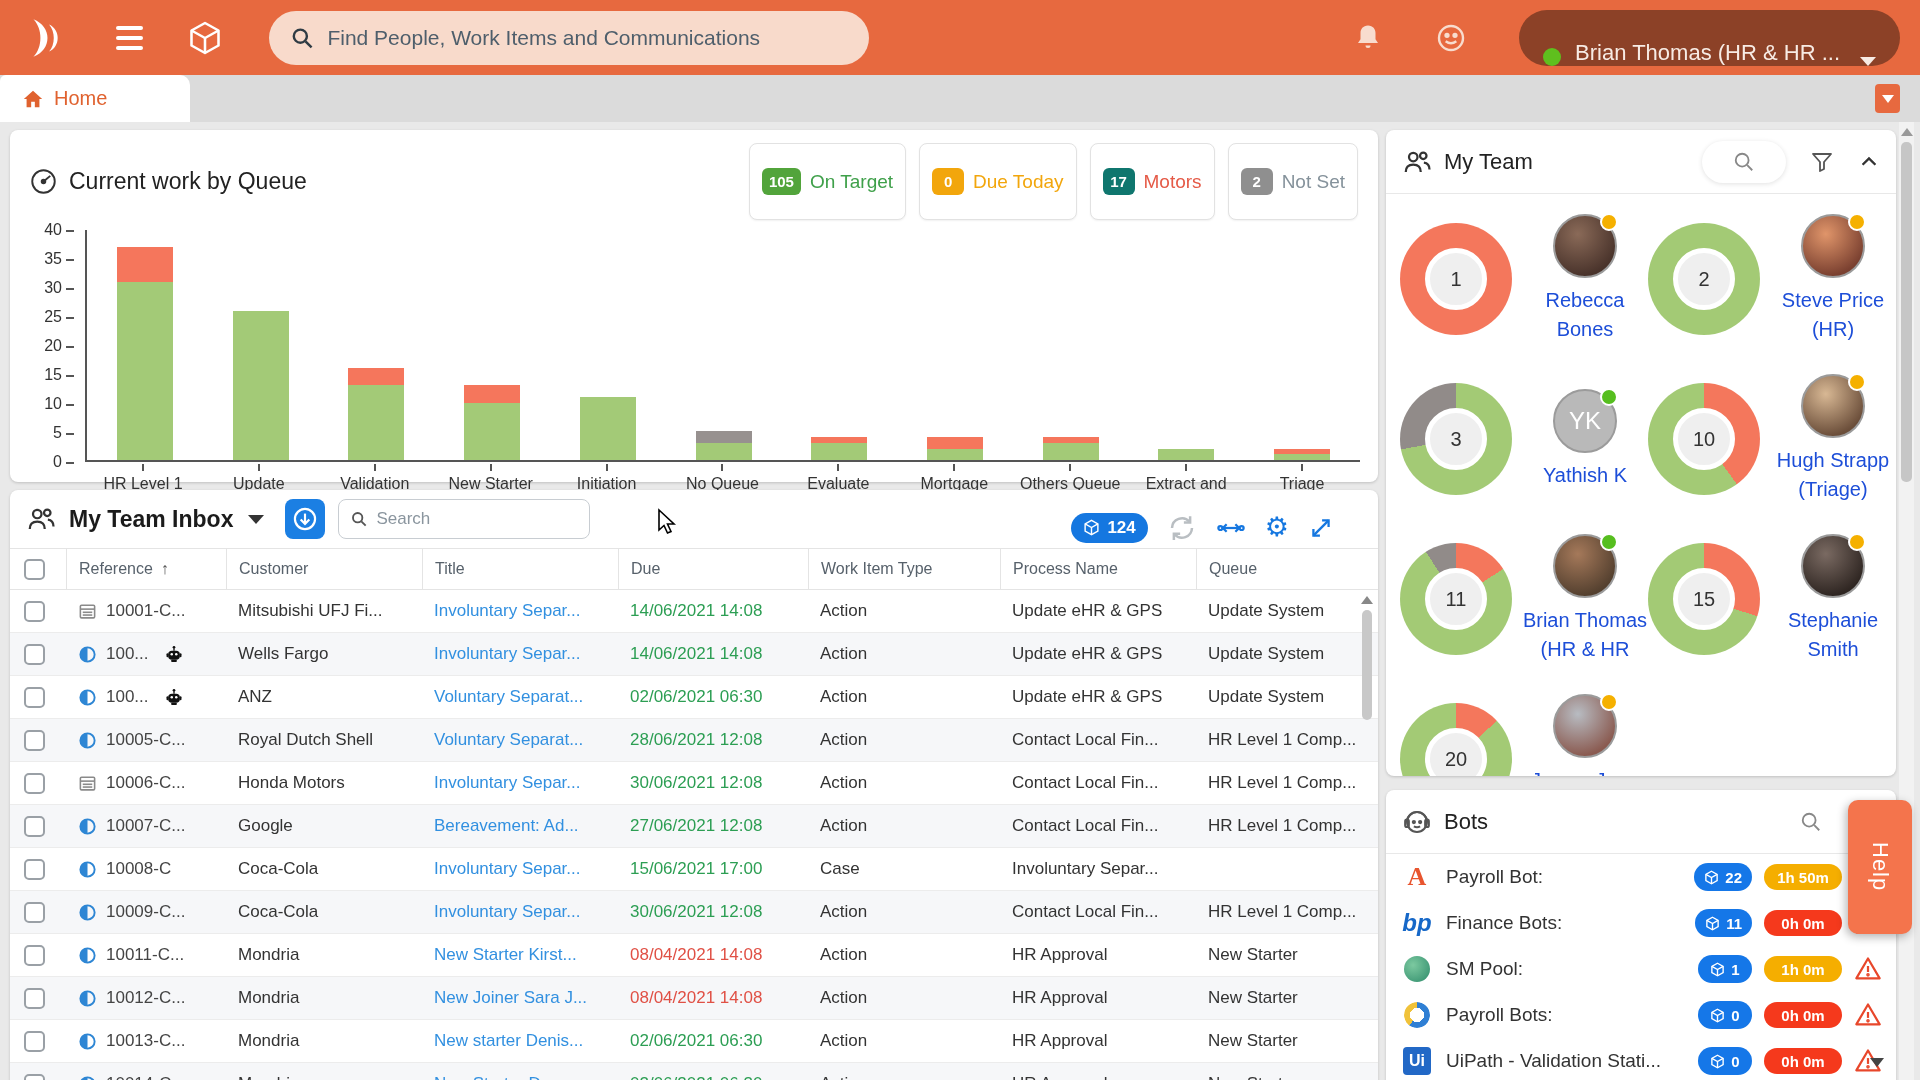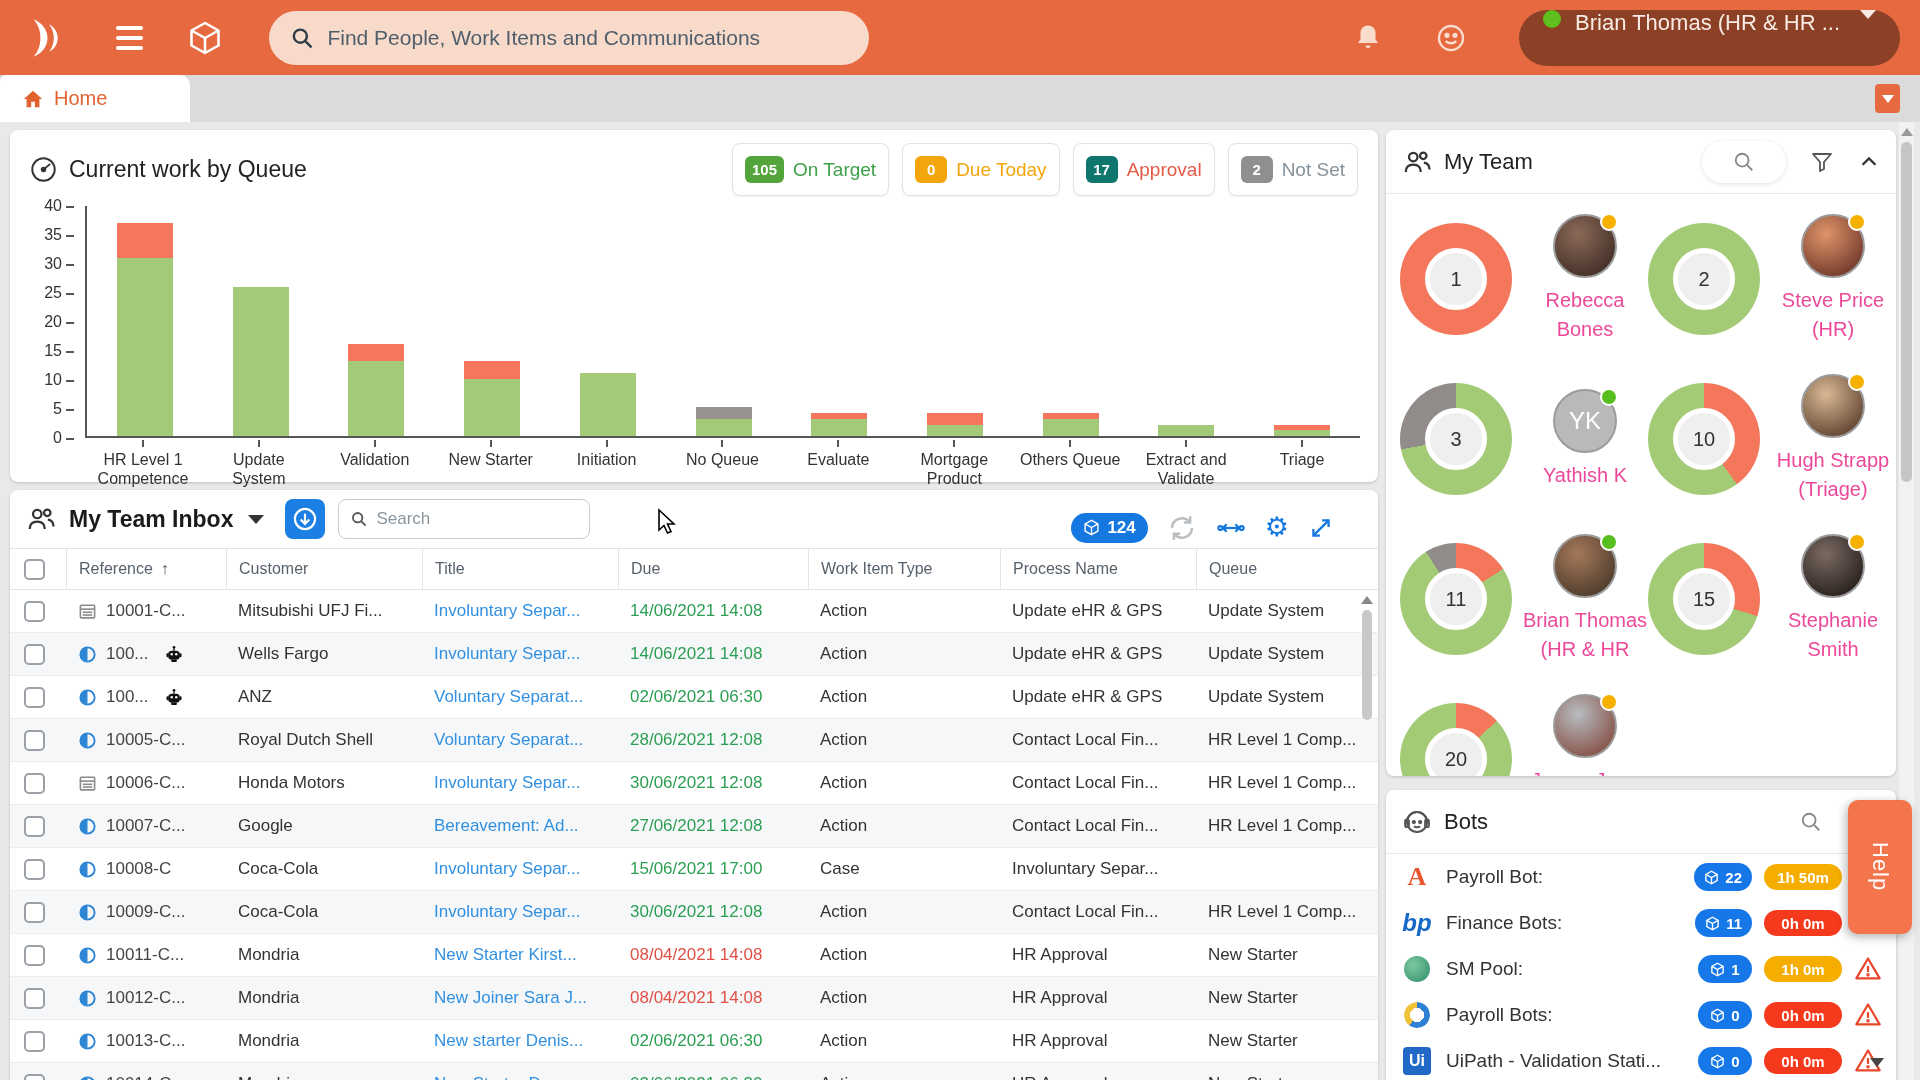--- a/index.html
+++ b/index.html
@@ -9,40 +9,40 @@
   
   .navbar { height:75px; background:#E7693F; display:flex; align-items:center; padding:0 20px; position:relative; }
   .nav-logo { margin-left:4px; }
   .nav-burger { margin-left:46px; display:flex; flex-direction:column; gap:6px; cursor:pointer; }
   .nav-burger span { width:27px; height:4px; background:#fff; border-radius:2px; display:block; }
   .nav-cube { margin-left:44px; }
   .nav-search { margin-left:46px; width:600px; height:54px; background:#F8DACB; border-radius:27px; display:flex; align-items:center; padding:0 22px; gap:14px; }
   .nav-search input { border:none; outline:none; background:transparent; font-size:21px; color:#3E4E5A; width:100%; font-family:inherit; }
   .nav-search input::placeholder { color:#4E5E6B; }
   .nav-right { margin-left:auto; display:flex; align-items:center; gap:52px; }
-  .user-pill { height:56px; background:#8C4127; border-radius:28px; display:flex; align-items:flex-start; gap:14px; padding:0 24px; cursor:pointer; }
+  .user-pill { height:56px; background:#8C4127; border-radius:28px; display:flex; align-items:flex-end; gap:14px; padding:0 24px; cursor:pointer; }
   .user-dot { width:18px; height:18px; border-radius:50%; background:#5FBF1E; }
   .user-name { color:#F7EBE4; font-size:22px; }
   .user-caret { width:0; height:0; border-left:8px solid transparent; border-right:8px solid transparent; border-top:9px solid #F7EBE4; margin-left:6px; }
 
   
   .tabbar { height:47px; background:#DBDBDB; position:relative; }
   .tab-home { position:absolute; left:0; top:0; width:190px; height:47px; background:#fff; border-radius:6px 10px 0 0; display:flex; align-items:center; gap:10px; padding:0 22px; cursor:pointer; }
   .tab-home .tab-label { color:#E0622F; font-size:20px; }
   .tab-add { position:absolute; right:20px; top:9px; width:25px; height:29px; background:#E7693F; border-radius:4px; display:flex; align-items:center; justify-content:center; cursor:pointer; }
   .tab-add .tri { width:0; height:0; border-left:6px solid transparent; border-right:6px solid transparent; border-top:8px solid #fff; }
 
   .card { background:#fff; border-radius:8px; box-shadow:0 1px 3px rgba(0,0,0,.18); position:absolute; }
 
   
   .chart-card { left:10px; top:130px; width:1368px; height:352px; }
   .cc-head { display:flex; align-items:center; padding:13px 20px 0 20px; gap:12px; }
   .cc-title { font-size:23px; color:#222; }
   .cc-badges { margin-left:auto; display:flex; gap:13px; }
-  .badge-box { border:1px solid #E2E2E2; border-radius:8px; background:#fff; display:flex; align-items:center; gap:9px; padding:12px 12px; cursor:pointer; box-shadow:0 1px 2px rgba(0,0,0,.06); }
+  .badge-box { border:1px solid #E2E2E2; border-radius:8px; background:#fff; display:flex; align-items:center; gap:9px; padding:24px 12px; cursor:pointer; box-shadow:0 1px 2px rgba(0,0,0,.06); }
   .badge-chip { min-width:32px; height:27px; border-radius:6px; color:#fff; font-weight:bold; font-size:15px; display:flex; align-items:center; justify-content:center; padding:0 7px; }
   .badge-label { font-size:19px; }
   .chart-wrap { position:relative; height:290px; }
   .yaxis { position:absolute; left:18px; top:10px; width:46px; height:232px; }
   .ytick { position:absolute; right:12px; transform:translateY(50%); font-size:16px; color:#333; }
   .ytick::after { content:''; position:absolute; right:-12px; top:50%; width:8px; height:2px; background:#555; }
   .plot { position:absolute; left:75px; right:18px; top:10px; height:232px; border-left:2px solid #555; border-bottom:2px solid #555; display:flex; align-items:flex-end; }
   .bar-col { flex:1; display:flex; justify-content:center; align-items:flex-end; height:100%; }
   .bar-stack { width:56px; display:flex; flex-direction:column; justify-content:flex-end; height:100%; cursor:pointer; }
   .xlabels { position:absolute; left:75px; right:18px; top:244px; display:flex; }
@@ -93,21 +93,21 @@
   .ph-right { margin-left:auto; display:flex; align-items:center; gap:24px; }
   .search-pill { width:84px; height:42px; background:#fff; border-radius:21px; box-shadow:0 1px 5px rgba(0,0,0,.12); display:flex; align-items:center; justify-content:center; cursor:pointer; }
   .members { padding:20px 8px 0 14px; display:grid; grid-template-columns:1fr 1fr; row-gap:30px; }
   .member { display:flex; align-items:center; gap:10px; cursor:pointer; }
   .donut { width:112px; height:112px; border-radius:50%; display:flex; align-items:center; justify-content:center; flex:none; }
   .hole { width:62px; height:62px; border-radius:50%; background:#EFEFEF; border:5px solid #fff; display:flex; align-items:center; justify-content:center; font-size:20px; color:#333; }
   .mright { display:flex; flex-direction:column; align-items:center; width:126px; }
   .avatar { width:64px; height:64px; border-radius:50%; border:2px solid #9B9B9B; position:relative; flex:none; display:flex; align-items:center; justify-content:center; font-size:24px; color:#fff; }
   .dot { position:absolute; top:-3px; right:-3px; width:18px; height:18px; border-radius:50%; border:2.5px solid #fff; }
   .dot.online { background:#56BE1F; } .dot.away { background:#F5B000; }
-  .mname { margin-top:8px; font-size:20px; color:#ec4899; text-align:center; line-height:1.45; }
+  .mname { margin-top:8px; font-size:20px; color:#1d4ed8; text-align:center; line-height:1.45; }
   .av1 { background:radial-gradient(circle at 38% 30%, #8a6a58, #49332b 75%); }
   .av2 { background:radial-gradient(circle at 38% 30%, #e0956a, #7a4030 75%); }
   .av3 { background:#B9B9B9; }
   .av4 { background:radial-gradient(circle at 38% 30%, #d8b894, #6b4e3a 75%); }
   .av5 { background:radial-gradient(circle at 38% 30%, #a5795a, #54402f 75%); }
   .av6 { background:radial-gradient(circle at 38% 30%, #7a6a62, #2f2622 75%); }
   .av7 { background:radial-gradient(circle at 38% 30%, #b8bcc2, #8a5a50 75%); }
 
   .bots-card { left:1386px; top:790px; width:510px; height:300px; overflow:hidden; }
   .bot-rows { padding:0 14px; }
@@ -212,21 +212,21 @@
     <span class="badge-label" style="color: rgb(63, 160, 74);">On Target</span>
   </div>
 
   <div class="badge-box">
     <span class="badge-chip" style="background: rgb(242, 166, 12);">0</span>
     <span class="badge-label" style="color: rgb(242, 166, 12);">Due Today</span>
   </div>
 
   <div class="badge-box">
     <span class="badge-chip" style="background: #0f766e;">17</span>
-    <span class="badge-label" style="color: rgb(229, 90, 71);">Approval</span>
+    <span class="badge-label" style="color: rgb(229, 90, 71);">Motors</span>
   </div>
 
   <div class="badge-box">
     <span class="badge-chip" style="background: rgb(143, 143, 143);">2</span>
     <span class="badge-label" style="color: rgb(133, 146, 155);">Not Set</span>
   </div>
 </div>
   </div>
   <div class="chart-wrap">
     <div class="yaxis">

